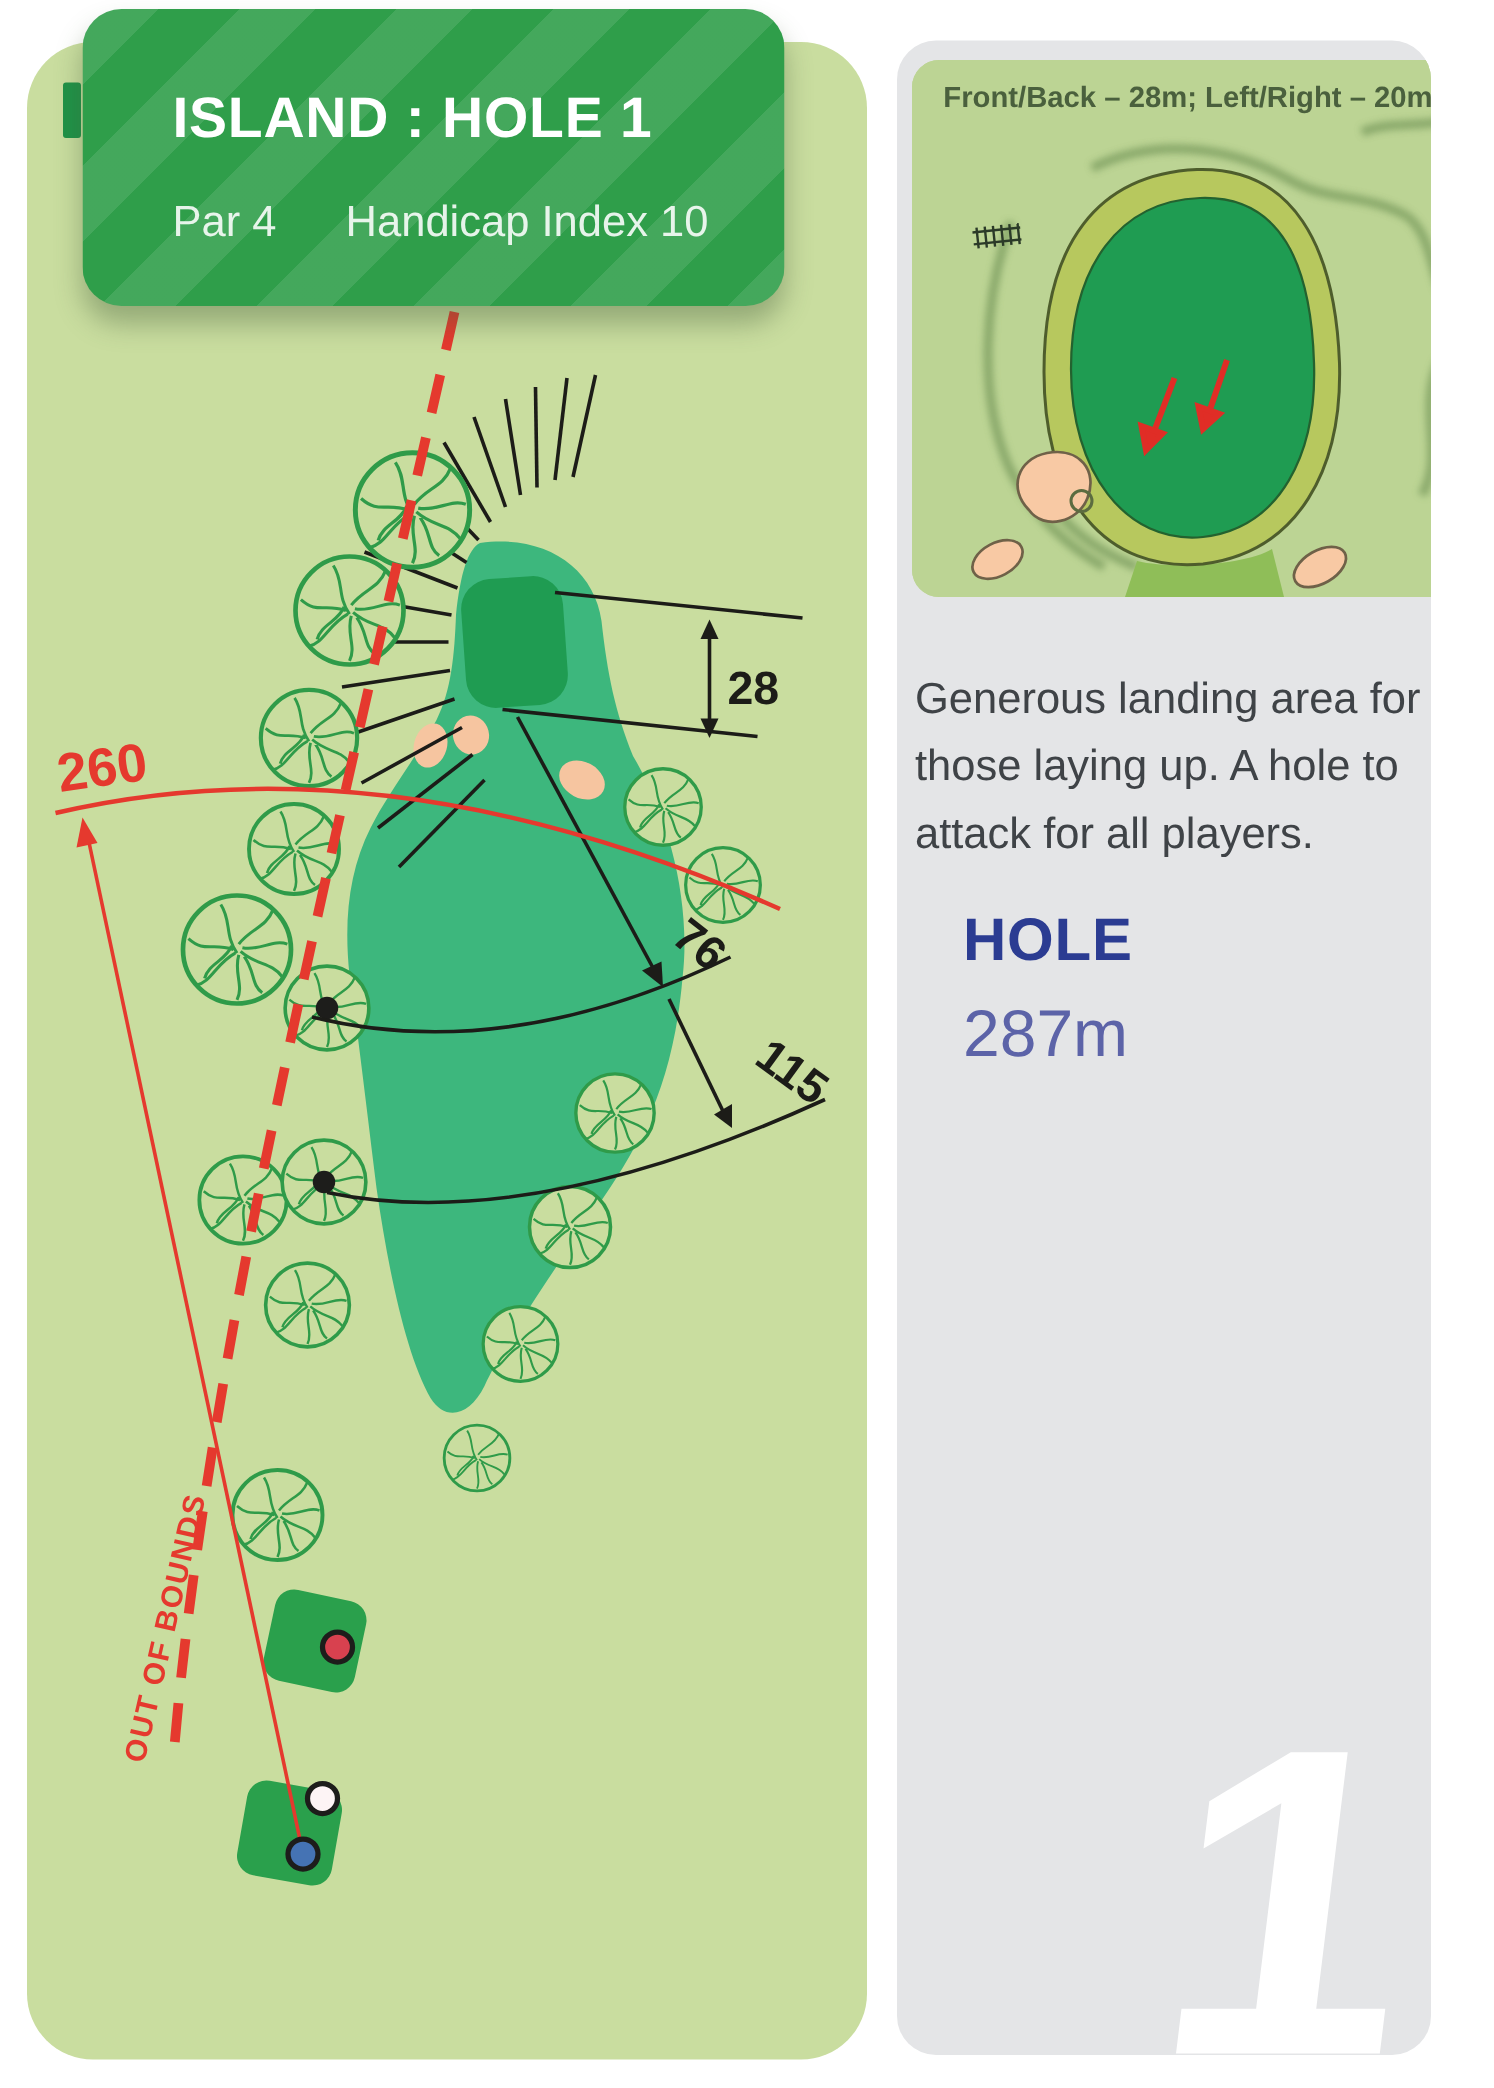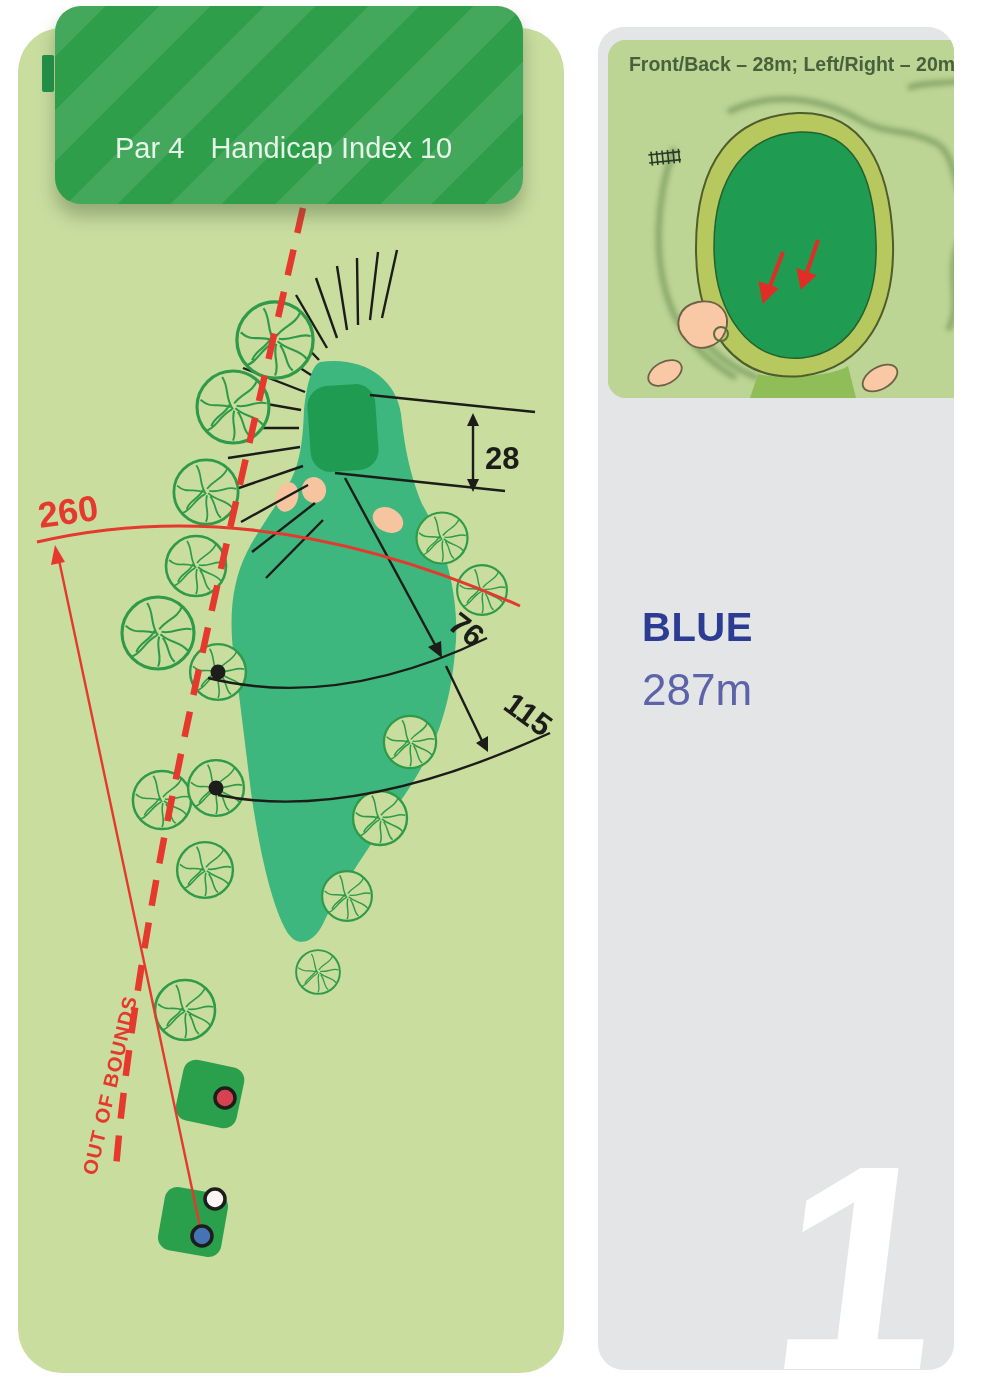--- a/index.html
+++ b/index.html
@@ -1,35 +1,35 @@
 <!DOCTYPE html>
 <html><head>
 <meta charset="utf-8">
 <style>
   html,body{margin:0;padding:0;background:#fff;}
   .page{position:relative;width:996px;height:1392px;background:#ffffff;overflow:hidden;
         font-family:"Liberation Sans",sans-serif;}
 
   
   .map-panel{position:absolute;left:18px;top:28px;width:546px;height:1345px;
-             background:#c9dd9f;border-radius:44px;overflow:hidden;}
+             background:#c9dd9f;border-radius:44px;overflow:hidden;padding-left:14px;}
   .map-panel svg{position:absolute;left:0;top:0;}
 
   
   .bg-letter{position:absolute;left:42px;top:55px;width:12px;height:37px;background:#1f9247;border-radius:2px;}
 
   
   .header-card{position:absolute;left:55px;top:6px;width:468px;height:198px;border-radius:26px;
                background-color:#2f9e4a;
                background-image:repeating-linear-gradient(135deg,rgba(255,255,255,.10) 0 36px,rgba(255,255,255,0) 36px 74px);
                box-shadow:0 12px 18px rgba(70,95,60,.40);}
   .hole-title{position:absolute;left:60px;top:52px;color:#fff;font-size:38px;font-weight:bold;letter-spacing:.5px;}
   .hole-subtitle{position:absolute;left:60px;top:126px;color:rgba(255,255,255,.88);font-size:29px;font-weight:normal;}
   .hole-subtitle span{display:inline-block;}
-  .hole-subtitle .gap{margin-right:18px;}
+  .hole-subtitle .gap{margin-right:38px;}
 
   
   .sidebar{position:absolute;left:598px;top:27px;width:356px;height:1343px;background:#e4e5e7;
            border-radius:26px;overflow:hidden;}
   .inset{position:absolute;left:10px;top:13px;width:369px;height:358px;border-radius:18px;overflow:hidden;background:#bcd494;}
   .desc{position:absolute;left:12px;top:388px;width:354px;color:#3f4347;font-size:29px;line-height:1.56;}
   .tee-name{position:absolute;left:44px;top:578px;color:#2b3c92;font-size:40px;font-weight:bold;letter-spacing:.5px;}
   .tee-dist{position:absolute;left:44px;top:638px;color:#5c63a8;font-size:44px;}
   .big-one{position:absolute;right:14px;bottom:-6px;color:#ffffff;font-weight:bold;font-size:292px;line-height:.74;
            transform:skewX(-7deg);}
@@ -139,20 +139,21 @@
       <text class="blk" transform="translate(442,610) rotate(38)" text-anchor="middle" font-size="31">76</text>
       <text class="blk" transform="translate(504,695) rotate(36)" text-anchor="middle" font-size="31">115</text>
       <text class="red-t" transform="translate(22,500) rotate(-8)" font-size="36">260</text>
       <text class="red-t" transform="translate(78,1148) rotate(-77)" font-size="20" letter-spacing="1.2">OUT OF BOUNDS</text>
     </svg>
   </div>
 
   <div class="bg-letter"></div>
 
   <div class="header-card">
+    <div class="hole-title">ISLAND : HOLE 1</div>
     <div class="hole-subtitle">
       <span class="gap">Par 4</span>
       <span>Handicap Index 10</span>
     </div>
   </div>
 
   <div class="sidebar">
 
     <div class="inset">
       <svg width="369" height="358" viewBox="0 0 369 358">
@@ -200,20 +201,21 @@
           <line x1="175" y1="212" x2="162" y2="246"></line>
             <polygon points="156,260 153,244 167,249"></polygon>
           <line x1="210" y1="200" x2="199" y2="232"></line>
             <polygon points="194,246 191,231 205,236"></polygon>
         </g>
 
         <text x="184" y="31" text-anchor="middle" font-size="19.5" font-weight="bold" fill="#4a603d">Front/Back – 28m; Left/Right – 20m</text>
       </svg>
     </div>
 
-
-    <div class="tee-name">BLUE</div>
+    <p class="desc">Generous landing area for those laying up. A hole to attack for all players.</p>
+
+    <div class="tee-name">HOLE</div>
     <div class="tee-dist">287m</div>
 
     <div class="big-one">1</div>
   </div>
 
 </div>
 
 </body></html>

